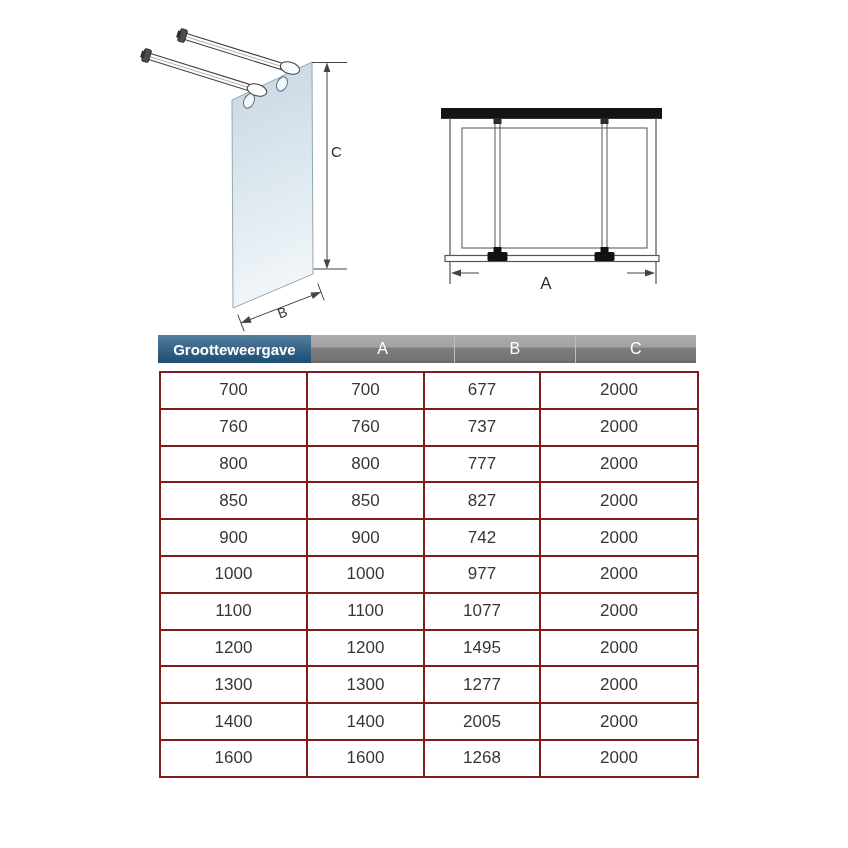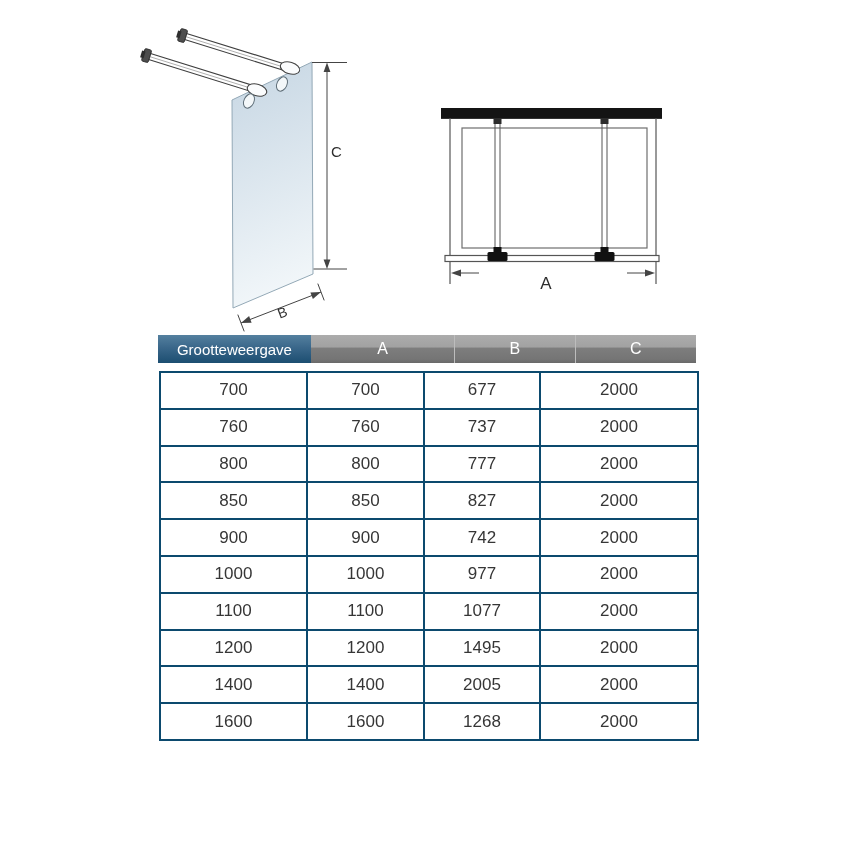--- a/index.html
+++ b/index.html
@@ -14,38 +14,38 @@
   
   .size-header{
     position:absolute;left:158px;top:335px;width:538px;height:28px;
     display:flex;box-sizing:border-box;
   }
   .hcell{
     display:flex;align-items:center;justify-content:center;
     color:#ffffff;box-sizing:border-box;height:100%;
   }
   .hcell.name{
-    width:160px;font-size:15px;font-weight:400;
+    width:160px;font-size:15px;font-weight:700;
     background:linear-gradient(180deg,#54809f 0%,#3a678a 45%,#1c4e71 100%);
   }
   .hcell.gray{
     font-size:16px;font-weight:400;
     background:linear-gradient(180deg,#acacac 0%,#a2a2a2 42%,#7d7d7d 48%,#757575 86%,#696969 100%);
   }
   .hcell.a{width:150px;}
   .hcell.b{width:126px;border-left:1px solid #bdbdbd;}
   .hcell.c{width:127px;border-left:1px solid #bdbdbd;}
 
   
   table.size-table{
     position:absolute;left:159px;top:371px;width:538px;
     border-collapse:collapse;table-layout:fixed;
   }
   table.size-table td{
-    border:2px solid #0c4a6e;
+    border:2px solid #7f1d1d;
     height:34.8px;
     text-align:center;vertical-align:middle;
     font-size:17px;color:#363636;
     background:#ffffff;
     padding:0;
   }
 </style>
 </head>
 <body>
 
@@ -203,20 +203,26 @@
         <td>1077</td>
         <td>2000</td>
       </tr>
       <tr>
         <td>1200</td>
         <td>1200</td>
         <td>1495</td>
         <td>2000</td>
       </tr>
       <tr>
+        <td>1300</td>
+        <td>1300</td>
+        <td>1277</td>
+        <td>2000</td>
+      </tr>
+      <tr>
         <td>1400</td>
         <td>1400</td>
         <td>2005</td>
         <td>2000</td>
       </tr>
       <tr>
         <td>1600</td>
         <td>1600</td>
         <td>1268</td>
         <td>2000</td>

